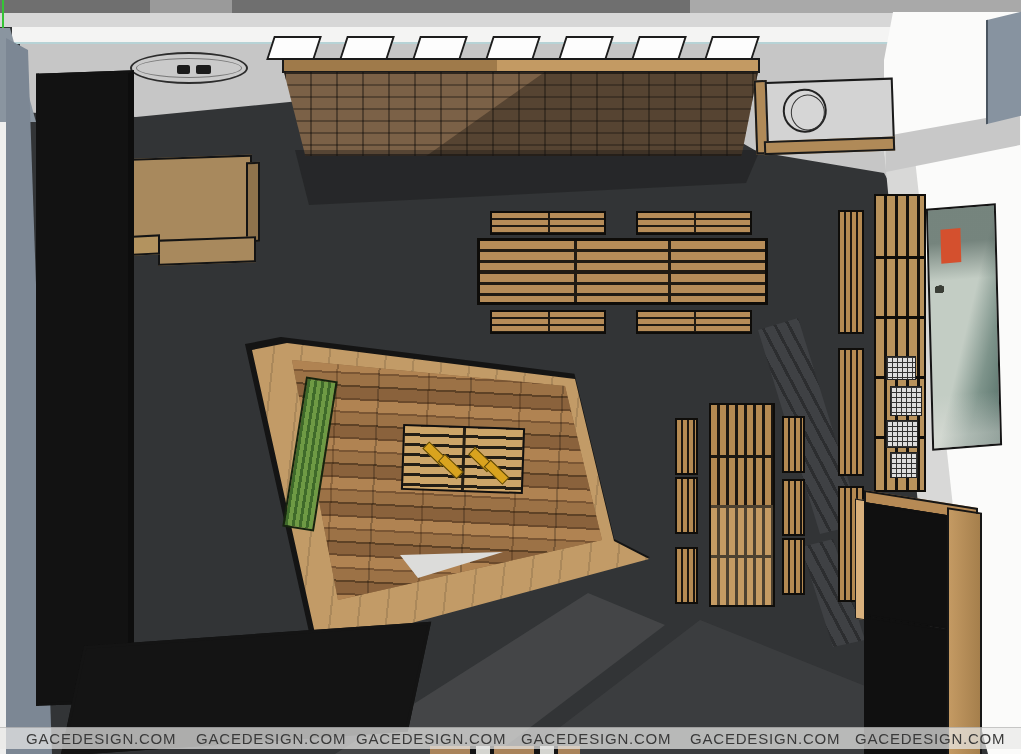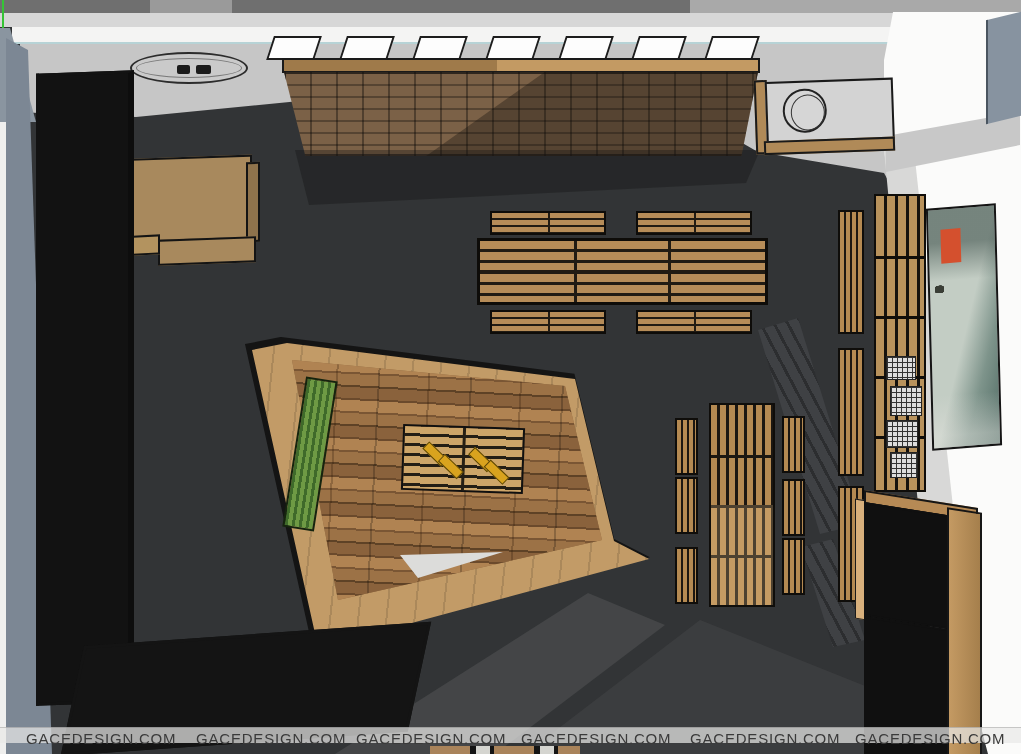--- a/index.html
+++ b/index.html
@@ -185,21 +185,21 @@
   
   .low-shelf{left:84px;top:646px;width:348px;height:108px;transform:rotate(-4deg) skewX(-16deg);transform-origin:left top;
       display:grid;grid-template-columns:repeat(6,1fr);grid-auto-rows:1fr;gap:3px;background:#141414;border:3px solid #141414;}
   .low-shelf .cell{position:static;background:linear-gradient(180deg,#a9835a 0 9px,#33312e 9px);}
   .low-shelf .cell:nth-child(5n){background:linear-gradient(180deg,#dcdcd8 0 9px,#3a3a38 9px);}
   .low-shelf .cell:nth-child(7n+2){background:linear-gradient(180deg,#b89064 0 9px,#2c2a27 9px);}
   .low-shelf-2{left:430px;top:746px;width:150px;height:8px;
       background:repeating-linear-gradient(90deg,#a9835a 0 40px,#141414 40px 46px,#d5d5d0 46px 60px,#141414 60px 64px);}
 
   
-  .watermark-band{left:0;top:727px;width:1021px;height:16px;background:var(--watermark-bg,rgba(233,233,231,.72));
+  .watermark-band{left:0;top:727px;width:1021px;height:22px;background:var(--watermark-bg,rgba(233,233,231,.72));
       border-top:1px solid rgba(80,80,80,.25);z-index:50;}
   .wm{top:2px;font-size:15px;letter-spacing:.8px;color:var(--watermark-text,#3a3a3a);}
   .wm0{left:26px}.wm1{left:196px}.wm2{left:356px}.wm3{left:521px}.wm4{left:690px}.wm5{left:855px}
 </style>
 </head>
 <body>
 
 <div id="stage">
 
   <div class="strip-outer">

